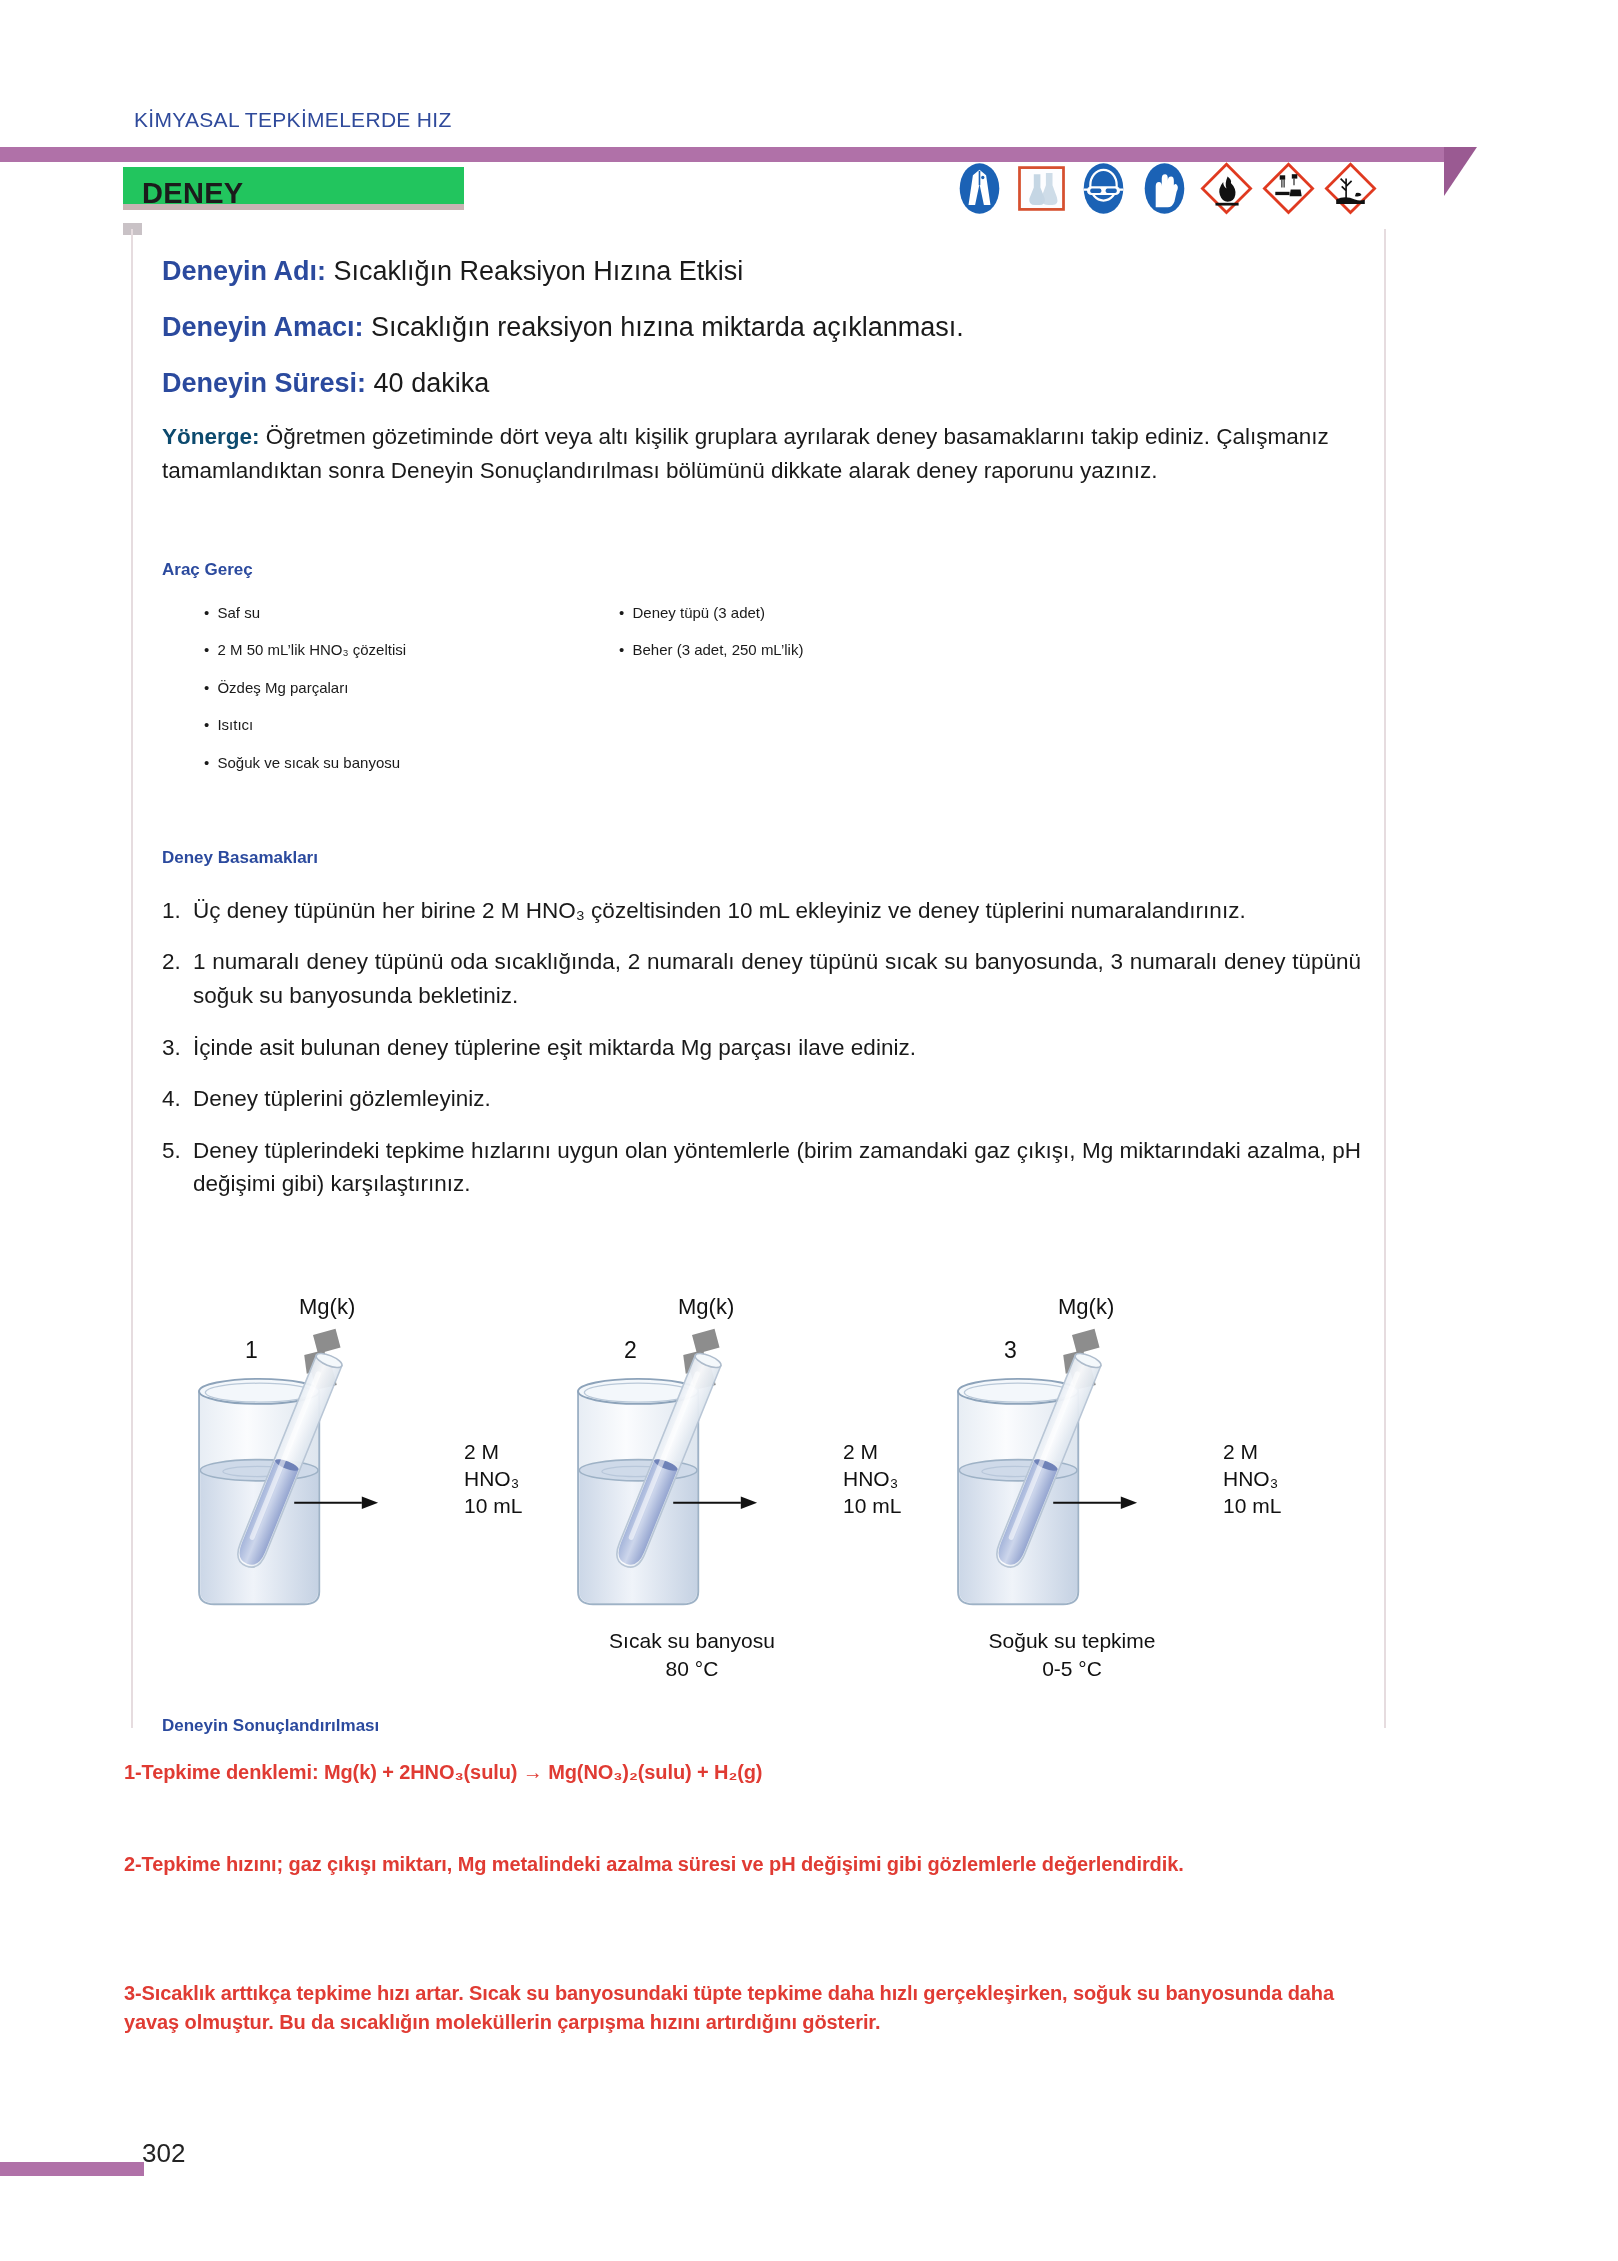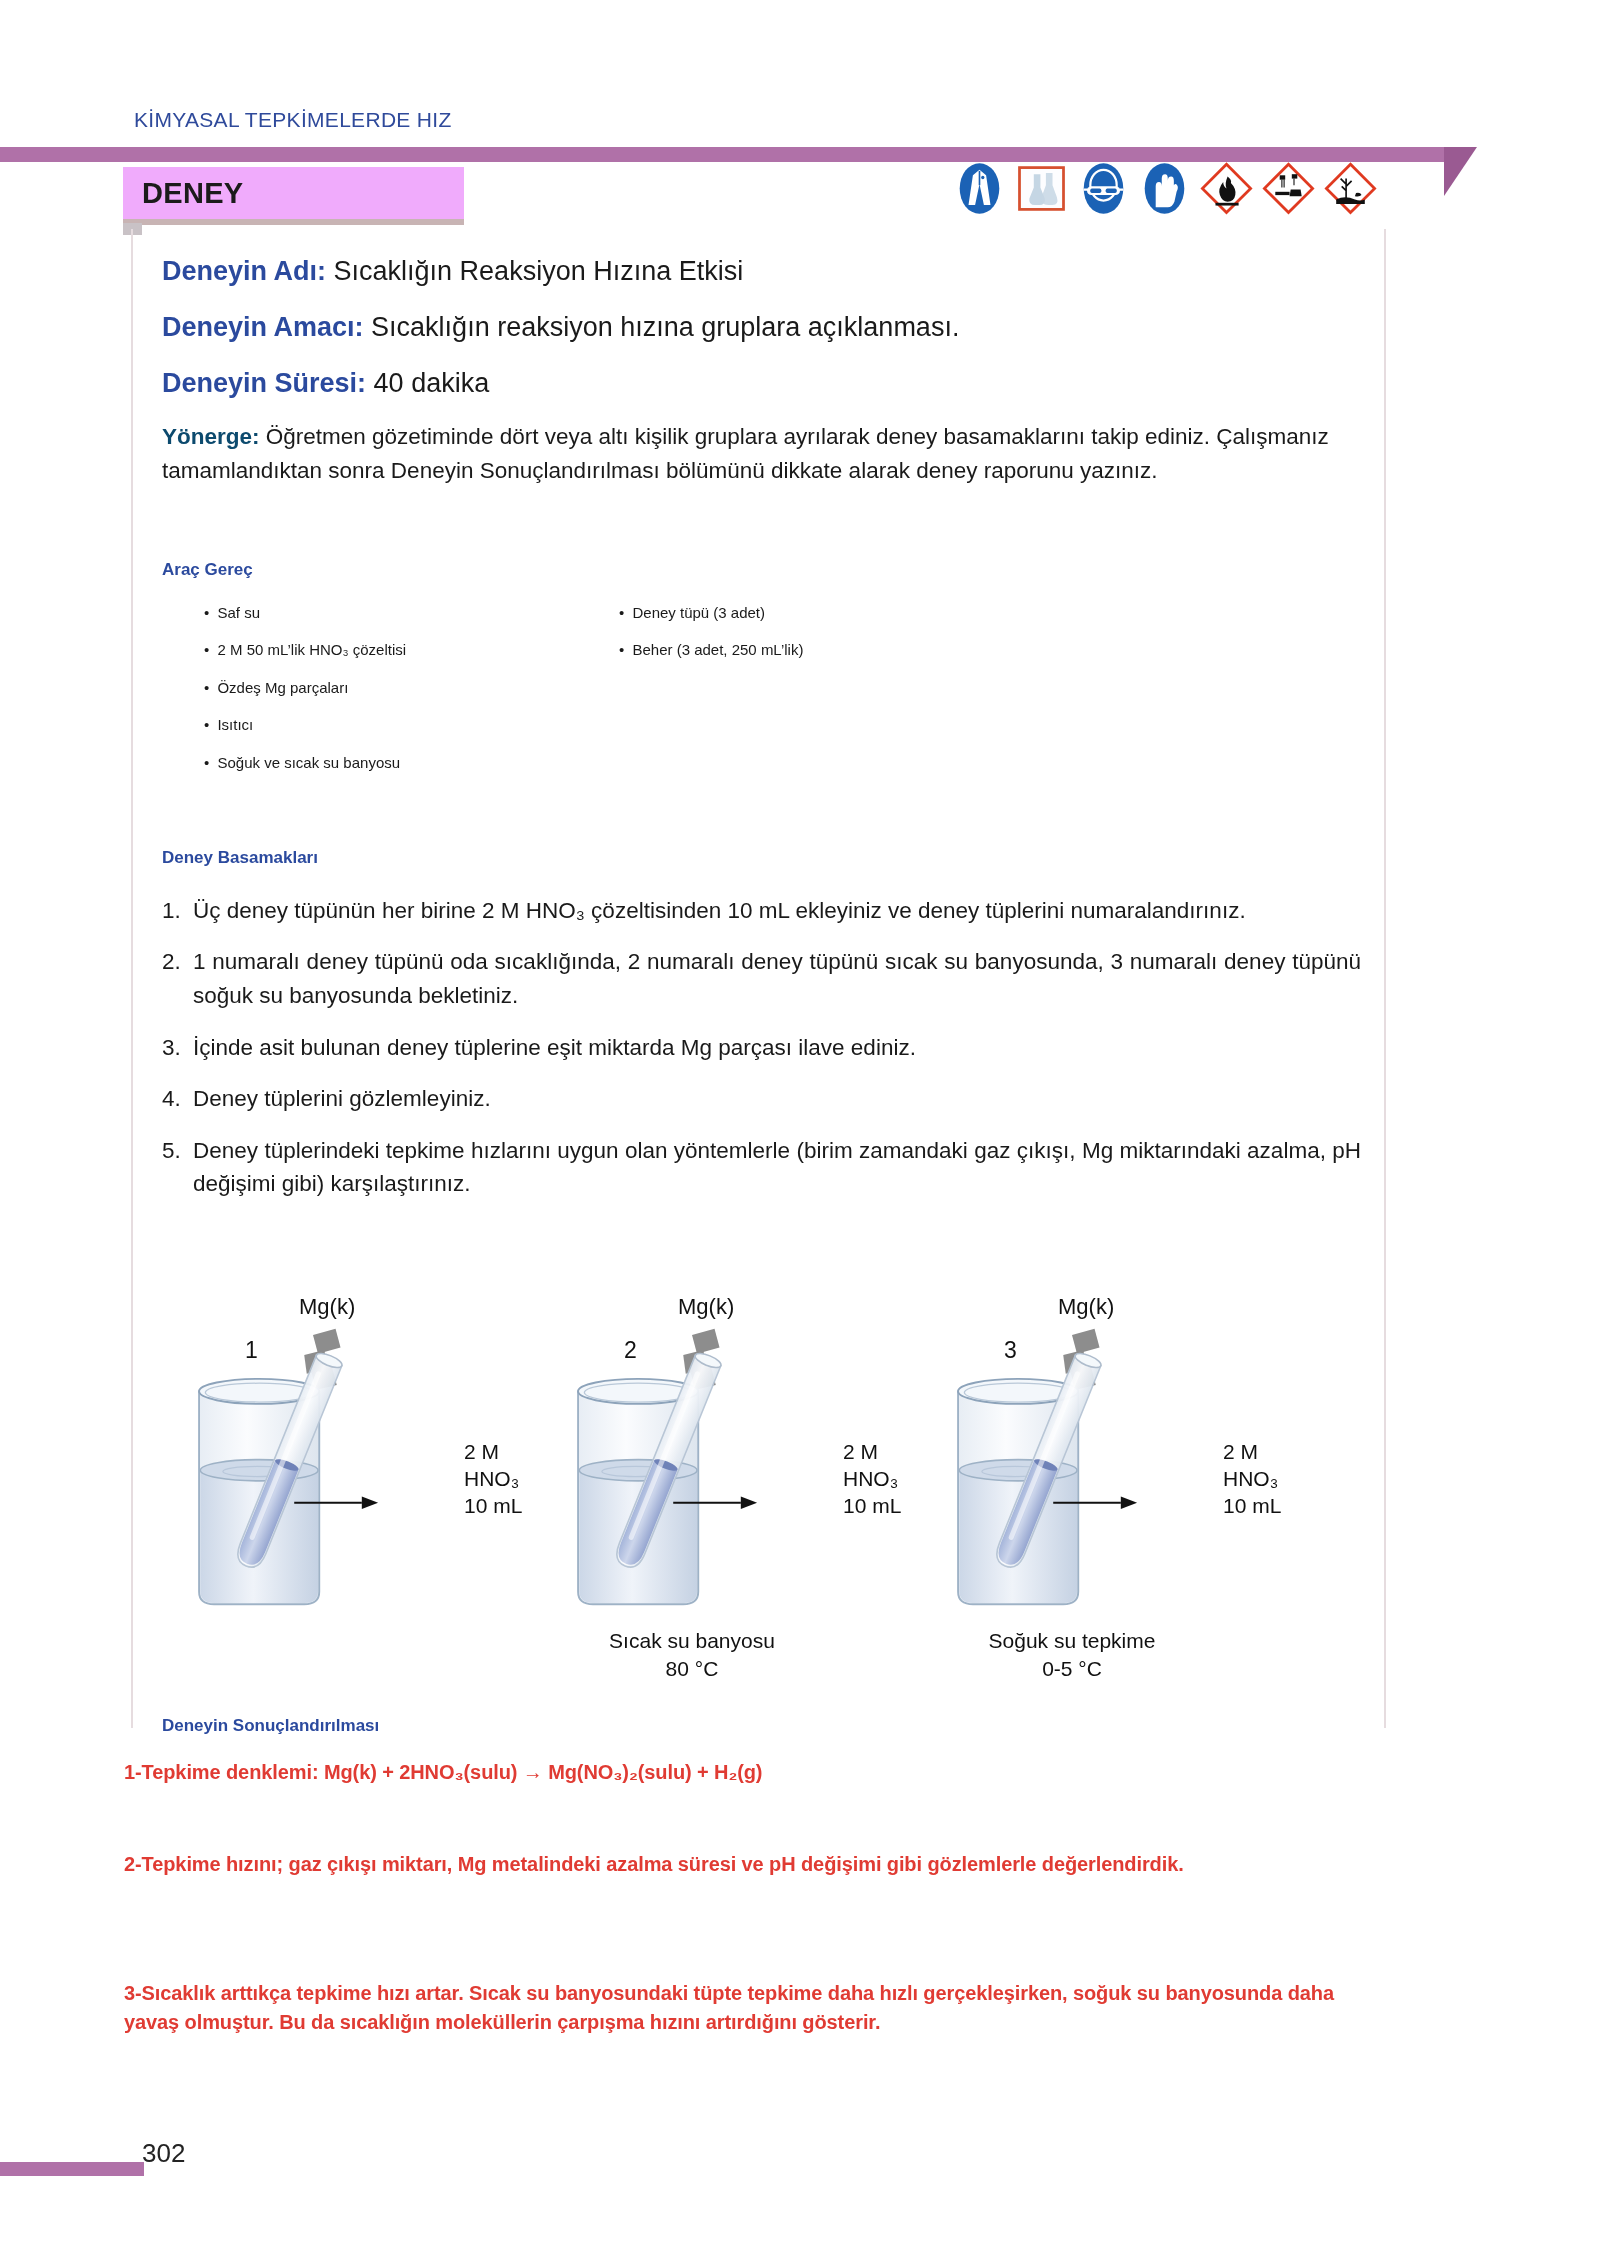--- a/index.html
+++ b/index.html
@@ -27,22 +27,22 @@
   .top-bar-fold{
     position:absolute; left:1444px; top:147px;
     width:0; height:0;
     border-left:33px solid #9a5a92;
     border-bottom:49px solid transparent;
   }
 
   
   .deney-tab{
     position:absolute; left:123px; top:167px;
-    width:341px; height:58px;
-    background:#f0abfc;
+    width:341px; height:43px;
+    background:#22c55e;
     border-bottom:6.1px solid #c8b4b4;
     box-sizing:border-box;
     text-align:right;
   }
   .deney-tab .label{
     position:absolute; left:19px; top:9.5px;
     font-size:29px; font-weight:700;
     color:#1b1b1b; letter-spacing:0.3px;
   }
   .deney-tab-shadow{
@@ -208,21 +208,21 @@
 
 <div class="content-frame"></div>
 
 <div class="field" style="left:162px; top:252px;">
   <span class="lbl">Deneyin Adı:</span>
   <span>Sıcaklığın Reaksiyon Hızına Etkisi</span>
 </div>
 
 <div class="field" style="left:162px; top:308px;">
   <span class="lbl">Deneyin Amacı:</span>
-  <span>Sıcaklığın reaksiyon hızına gruplara açıklanması.</span>
+  <span>Sıcaklığın reaksiyon hızına miktarda açıklanması.</span>
 </div>
 
 <div class="field" style="left:162px; top:364px;">
   <span class="lbl">Deneyin Süresi:</span>
   <span>40 dakika</span>
 </div>
 
 <div class="para" style="left:162px; top:420px; width:1199px; text-indent:0;">
   <span class="lbl">Yönerge:</span>
   <span>Öğretmen gözetiminde dört veya altı kişilik gruplara ayrılarak deney basamaklarını takip ediniz. Çalışmanız tamamlandıktan sonra Deneyin Sonuçlandırılması bölümünü dikkate alarak deney raporunu yazınız.</span>

